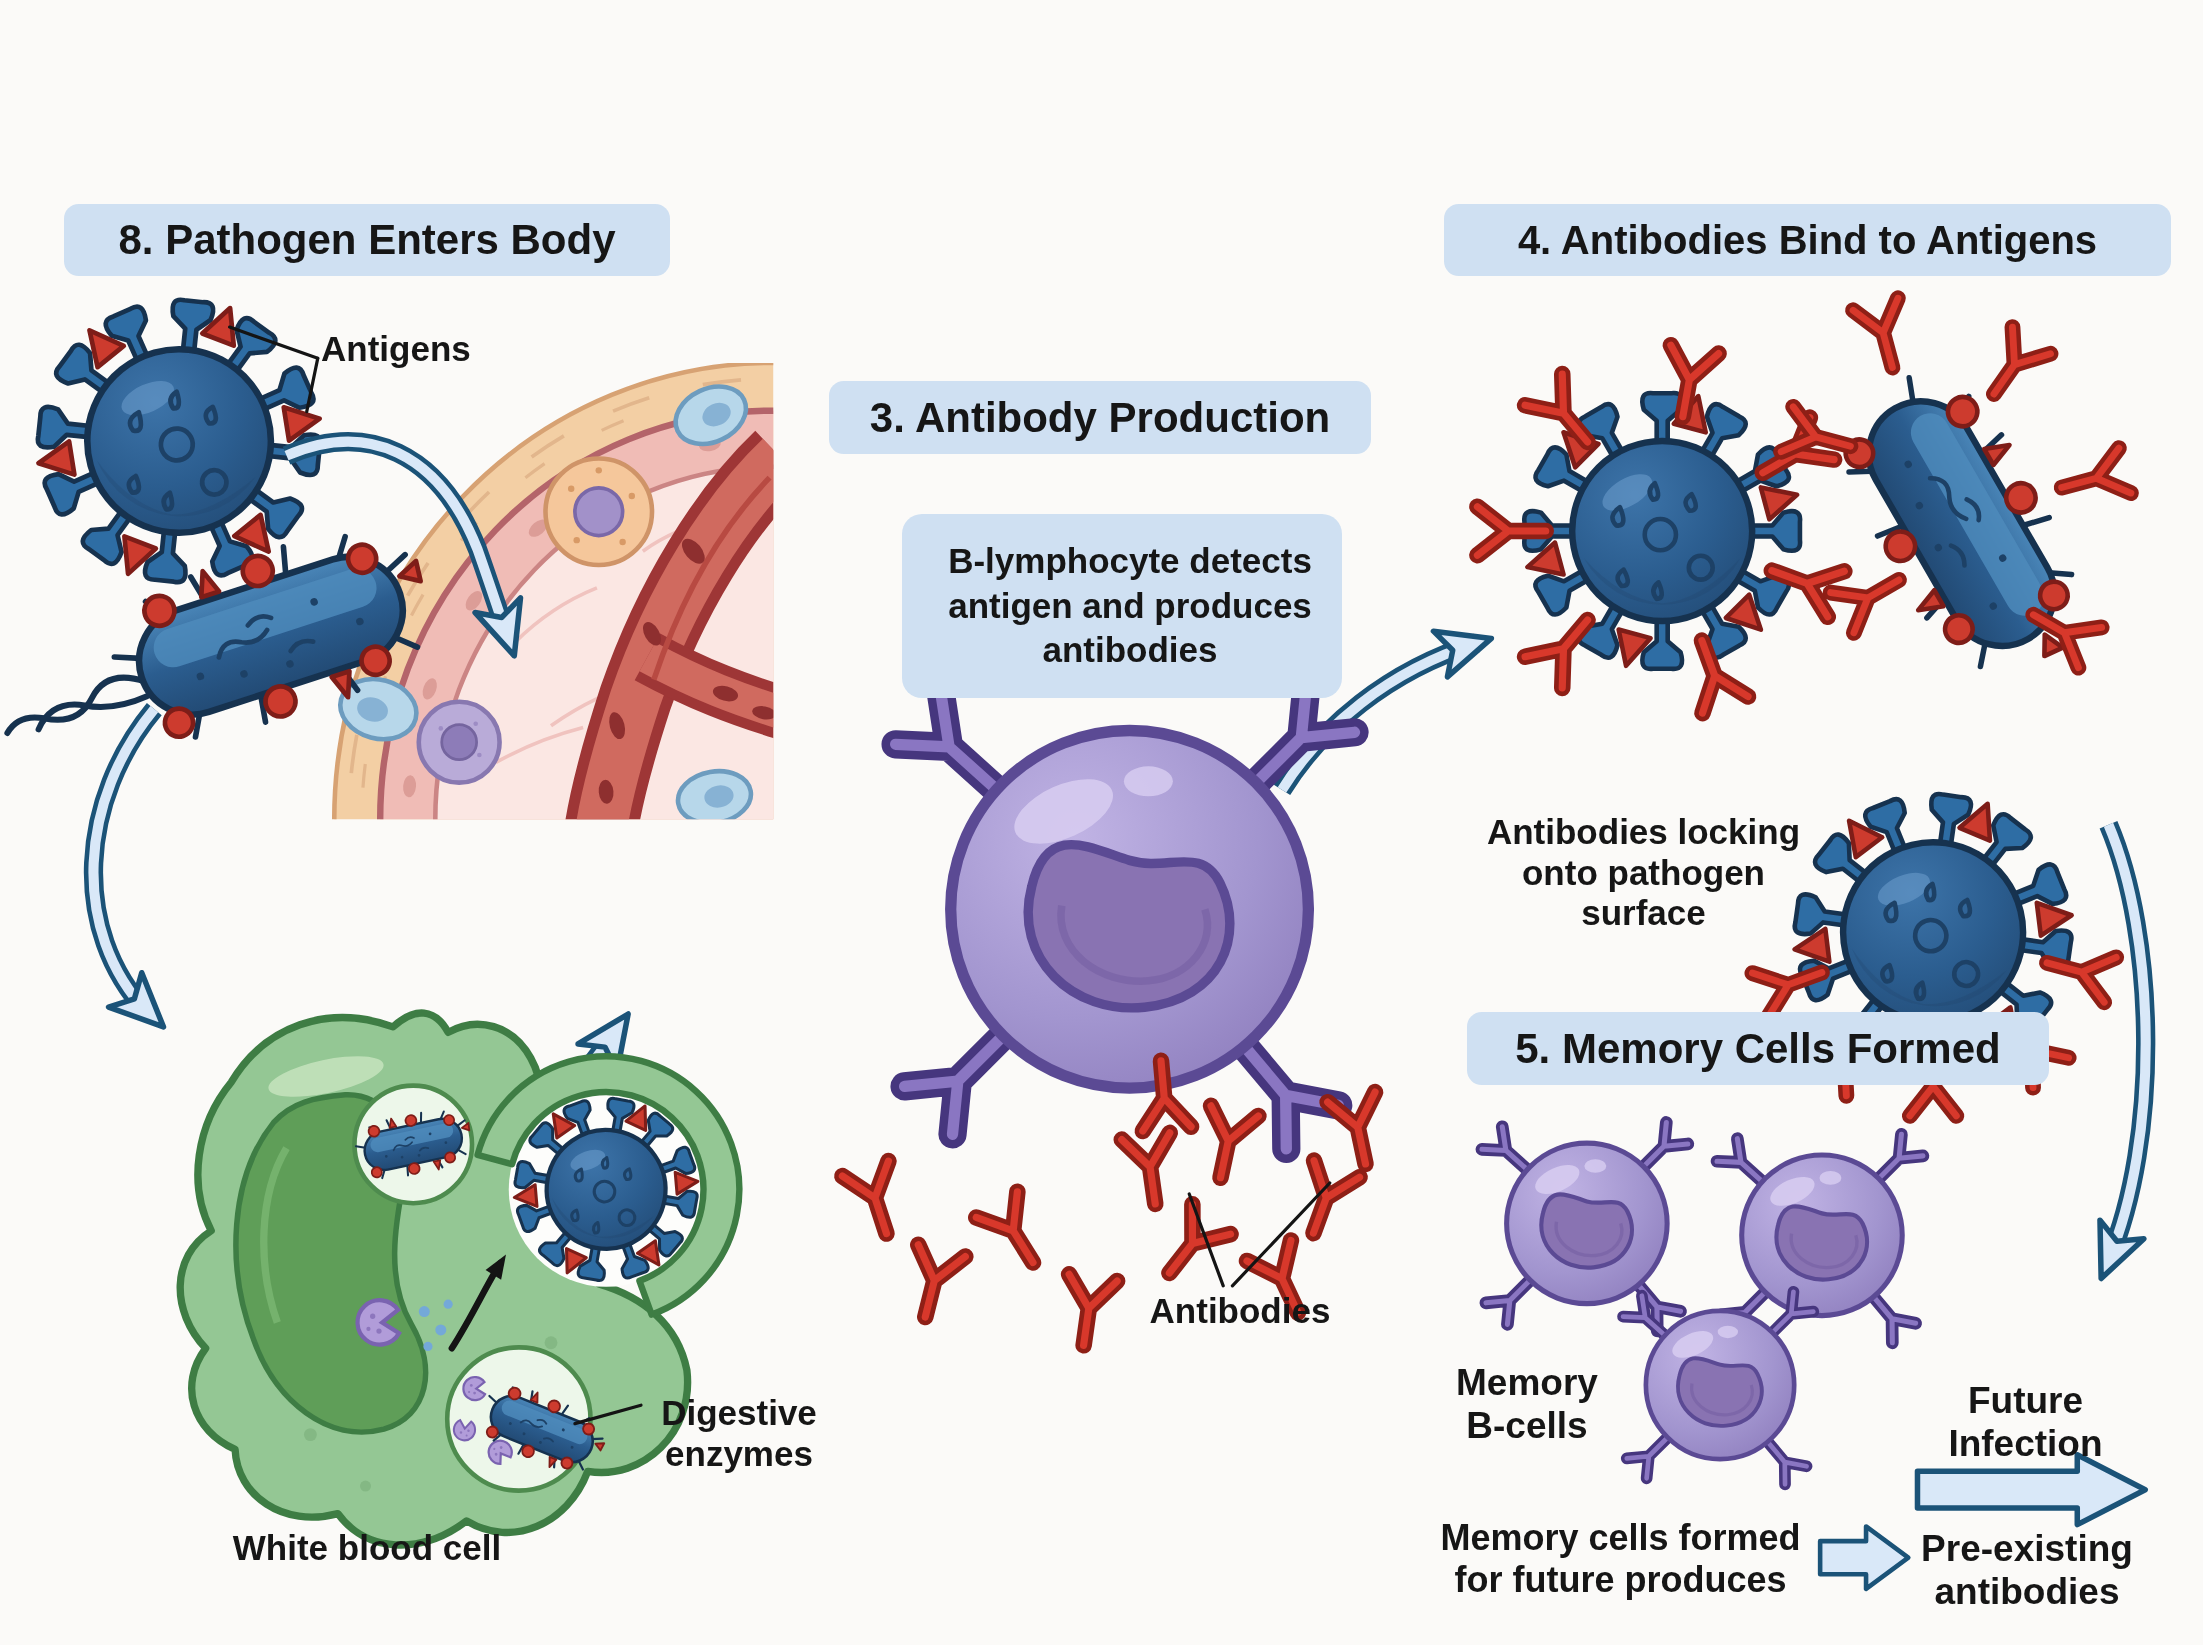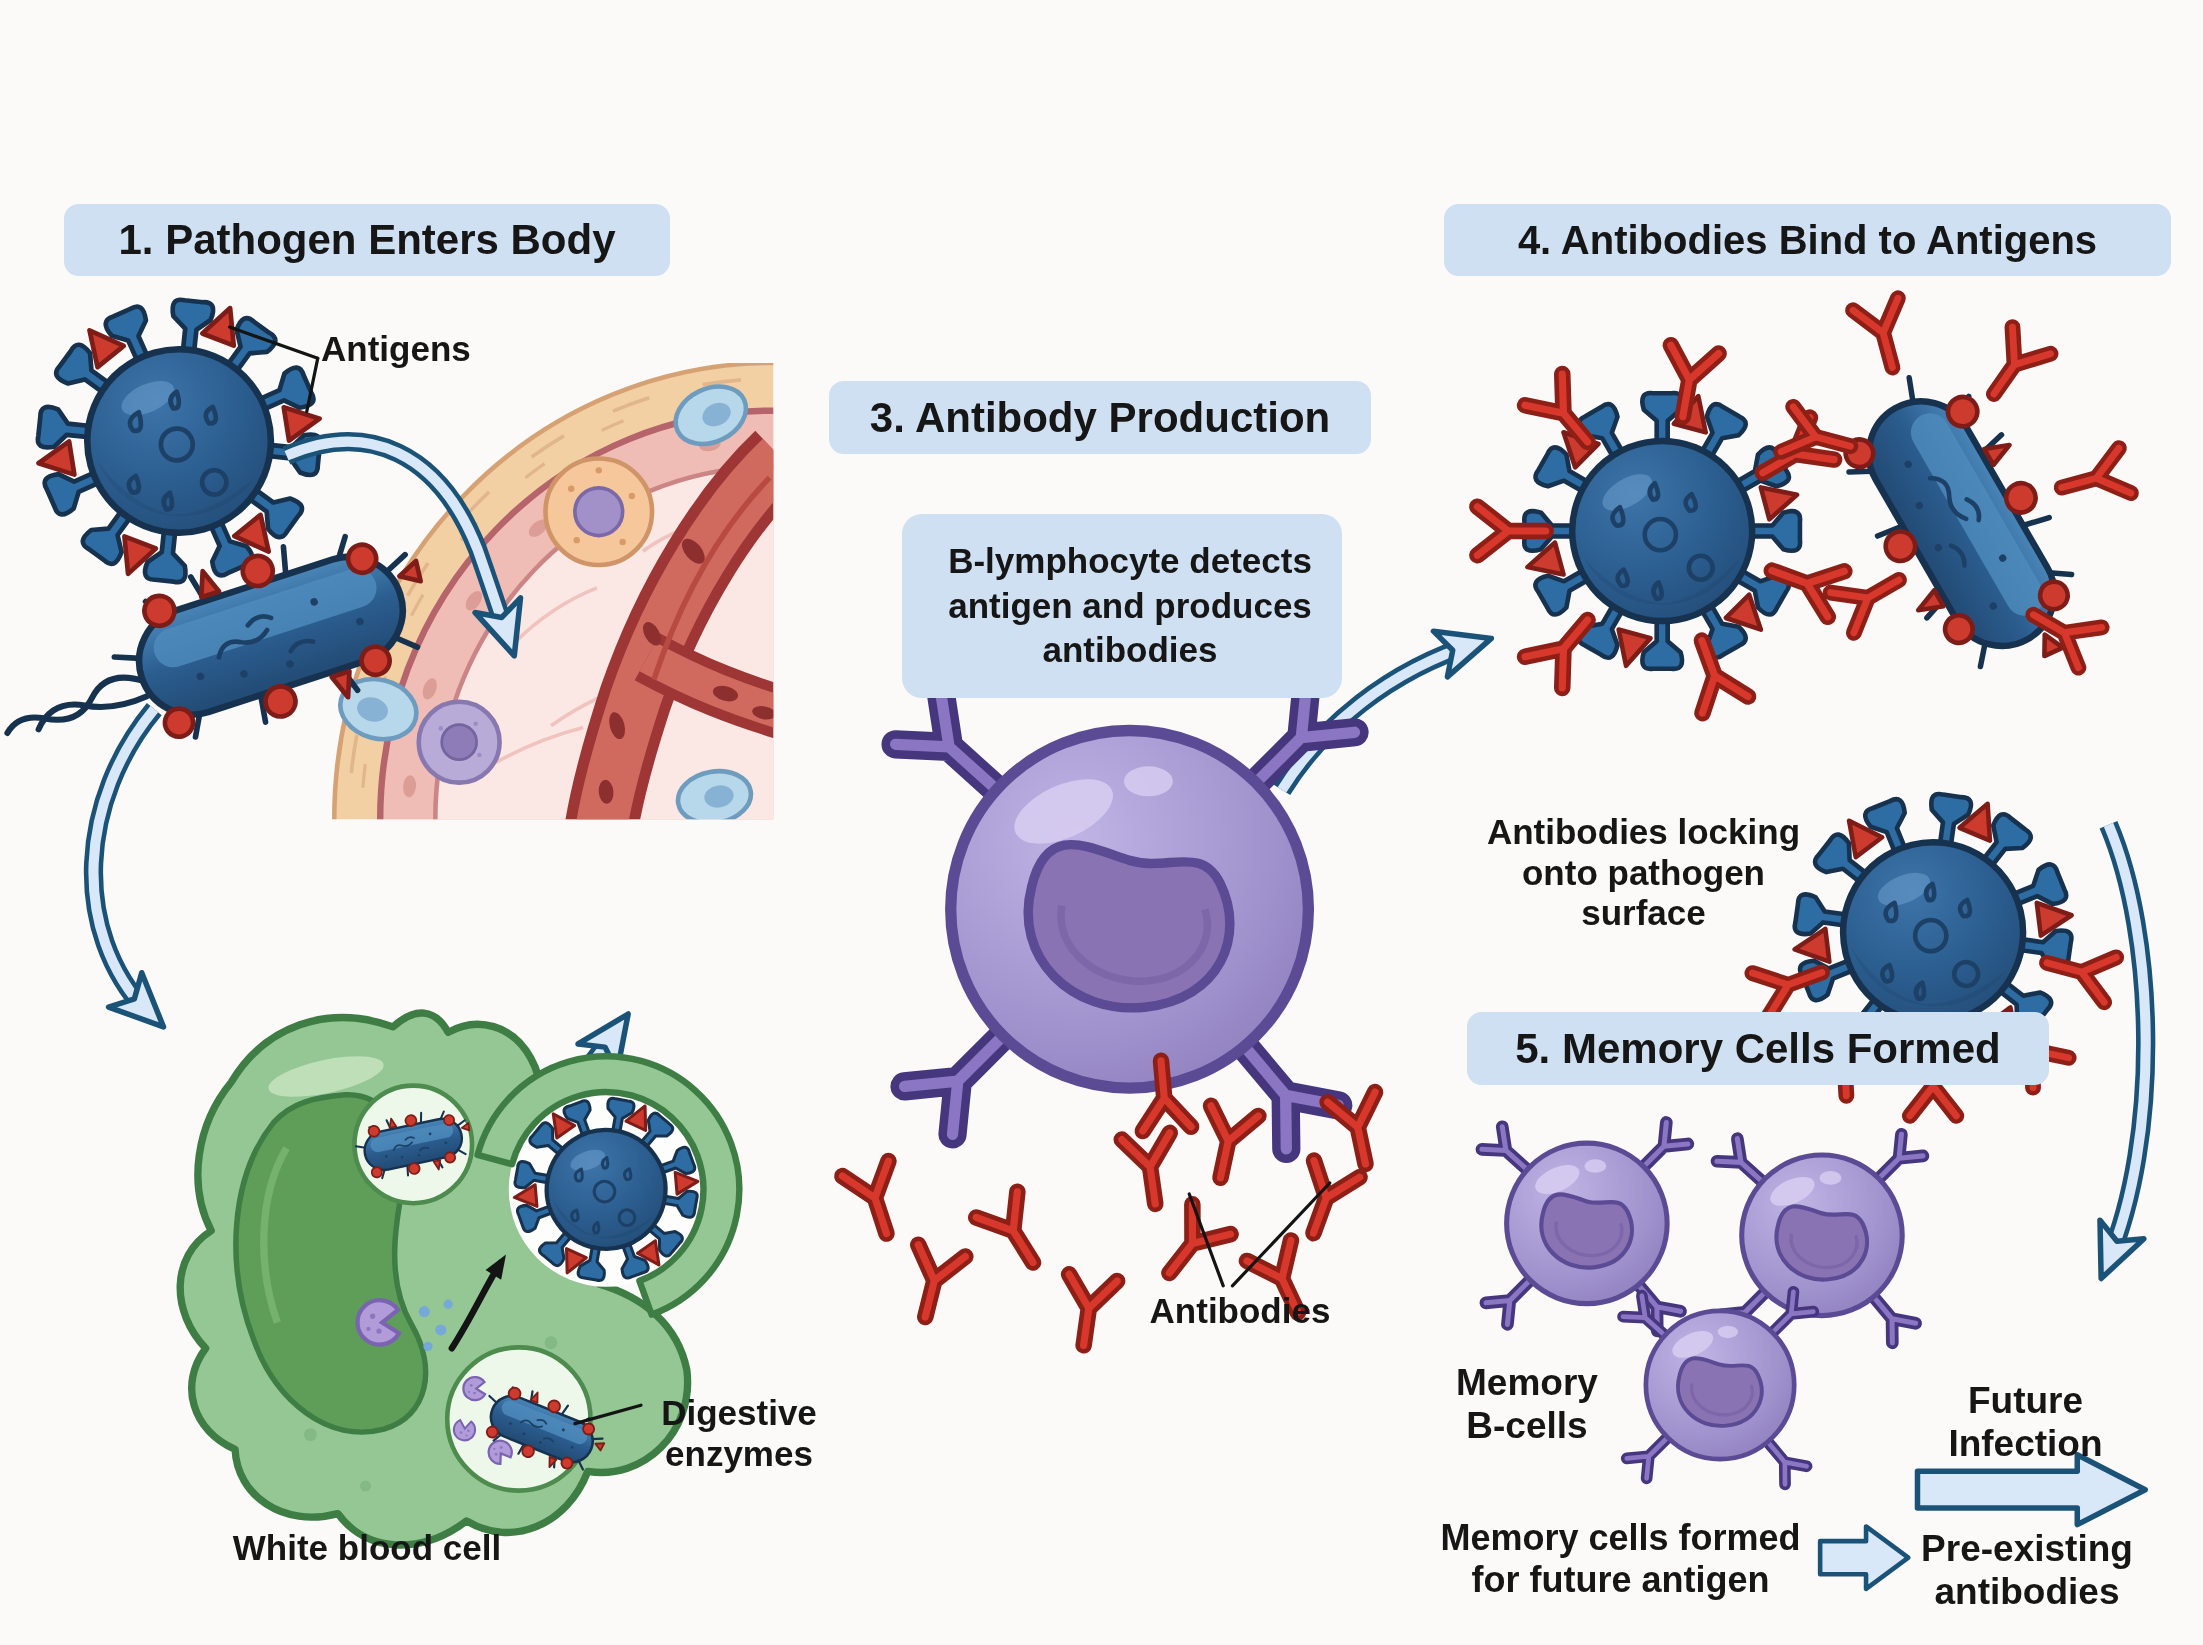--- a/index.html
+++ b/index.html
@@ -358,21 +358,21 @@
   <g stroke="#141414" stroke-width="3.5" stroke-linecap="round">
     <path d="M346,390 L250,356"></path>
     <path d="M346,390 L334,448"></path>
     <path d="M626,1550 L698,1530"></path>
     <path d="M1332,1400 L1295,1300"></path>
     <path d="M1342,1400 L1448,1288"></path>
   </g>
 </svg>
 
 
-<div class="hbox" style="left:64px;top:204px;width:606px;height:72px;">1. Pathogen Enters Body</div>
+<div class="hbox" style="left:64px;top:204px;width:606px;height:72px;">8. Pathogen Enters Body</div>
 <div class="hbox" style="left:829px;top:381px;width:542px;height:73px;">3. Antibody Production</div>
 <div class="hbox" style="left:1444px;top:204px;width:727px;height:72px;font-size:40px;">4. Antibodies Bind to Antigens</div>
 <div class="hbox" style="left:1467px;top:1012px;width:582px;height:73px;">5. Memory Cells Formed</div>
 
 <div class="ibox" style="left:902px;top:514px;width:424px;height:184px;">B-lymphocyte detects
 antigen and produces
 antibodies</div>
 
 <div class="txt" style="left:321px;top:329px;font-size:35px;">Antigens</div>
 
@@ -384,21 +384,21 @@
 
 <div class="txt center" style="left:638px;top:1388px;width:202px;height:92px;font-size:35px;">Digestive
 enzymes</div>
 
 <div class="txt center" style="left:211px;top:1524px;width:312px;height:48px;font-size:35px;">White blood cell</div>
 
 <div class="txt center" style="left:1442px;top:1357px;width:170px;height:96px;font-size:37px;">Memory
 B-cells</div>
 
 <div class="txt center" style="left:1422px;top:1508px;width:397px;height:101px;font-size:36px;">Memory cells formed
-for future antigen</div>
+for future produces</div>
 
 <div class="txt center" style="left:1936px;top:1379px;width:179px;height:87px;font-size:37px;">Future
 Infection</div>
 
 <div class="txt center" style="left:1903px;top:1523px;width:248px;height:96px;font-size:37px;">Pre-existing
 antibodies</div>
 
 </div>
 
 

